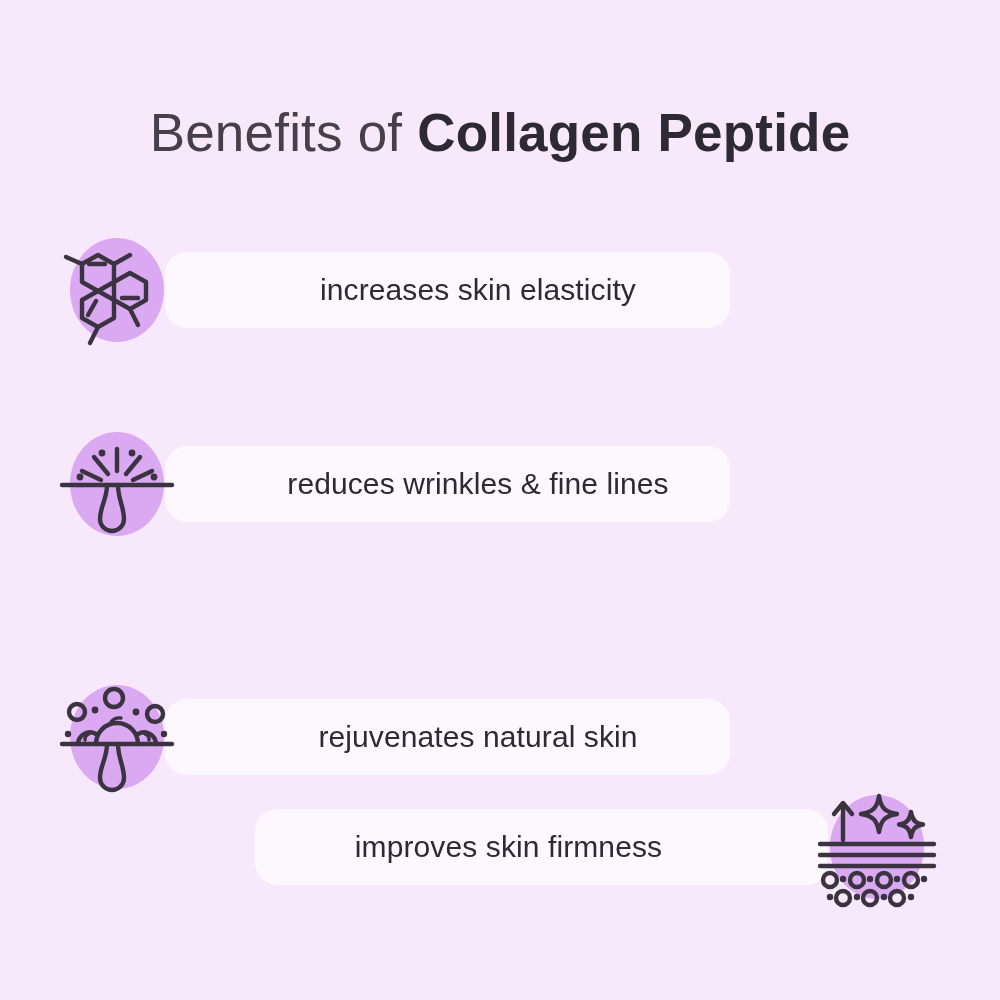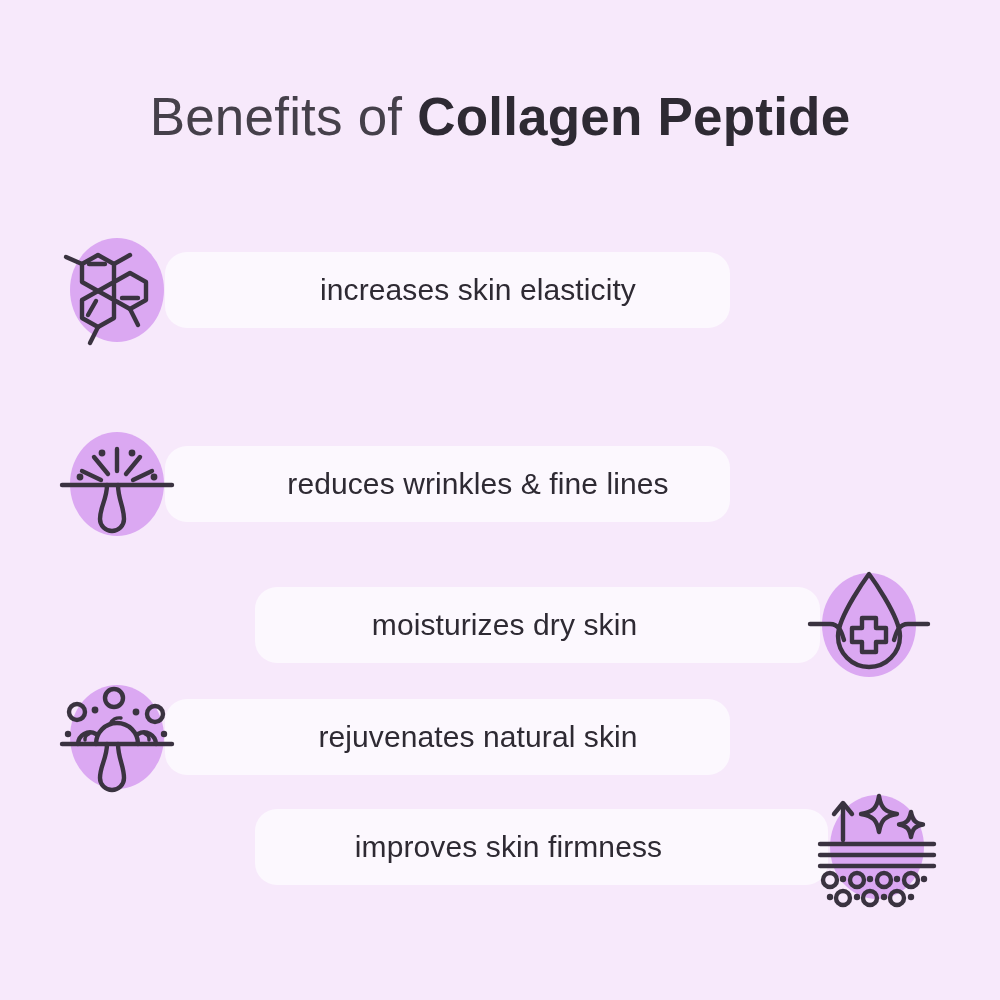--- a/index.html
+++ b/index.html
@@ -18,21 +18,21 @@
   #infographic {
     position: absolute;
     inset: 0;
     width: 1000px;
     height: 1000px;
   }
 
   
   .title-wrap {
     position: absolute;
-    top: 88px;
+    top: 104px;
     left: 0;
     width: 1000px;
     text-align: center;
   }
   .title {
     font-size: 53px;
     line-height: 1.1;
     color: #3a3540;
     letter-spacing: 0.2px;
     white-space: nowrap;
@@ -182,37 +182,20 @@
         <line class="ic" x1="81" y1="61" x2="100" y2="52"></line>
 
         <circle class="ic-f" cx="50" cy="34" r="3.4"></circle>
         <circle class="ic-f" cx="80" cy="34" r="3.4"></circle>
         <circle class="ic-f" cx="28" cy="58" r="3.4"></circle>
         <circle class="ic-f" cx="102" cy="58" r="3.4"></circle>
       </svg>
     </div>
   </div>
 
-  <div class="row right" style="top:587px;">
-    <div class="pill">
-      <span class="pill-text">moisturizes dry skin</span>
-    </div>
-    <div class="badge">
-      <div class="badge-disc"></div>
-      <svg viewBox="0 0 130 130">
-
-        <path class="ic" d="M6 64 L26 64 C36 64 38 74 40 80"></path>
-        <path class="ic" d="M124 64 L104 64 C94 64 92 74 90 80"></path>
-
-        <path class="ic" d="M65 14 C65 14 34 56 34 76 a31 31 0 0 0 62 0 C96 56 65 14 65 14 Z"></path>
-
-        <polygon class="ic" points="58,58 72,58 72,68 82,68 82,82 72,82 72,92 58,92 58,82 48,82 48,68 58,68"></polygon>
-      </svg>
-    </div>
-  </div>
 
   <div class="row left" style="top:699px;">
     <div class="pill">
       <span class="pill-text">rejuvenates natural skin</span>
     </div>
     <div class="badge">
       <div class="badge-disc"></div>
       <svg viewBox="0 0 130 130">
 
         <line class="ic" x1="10" y1="72" x2="120" y2="72"></line>

